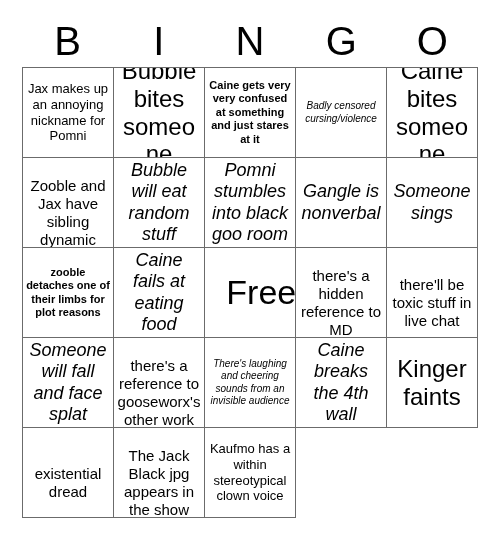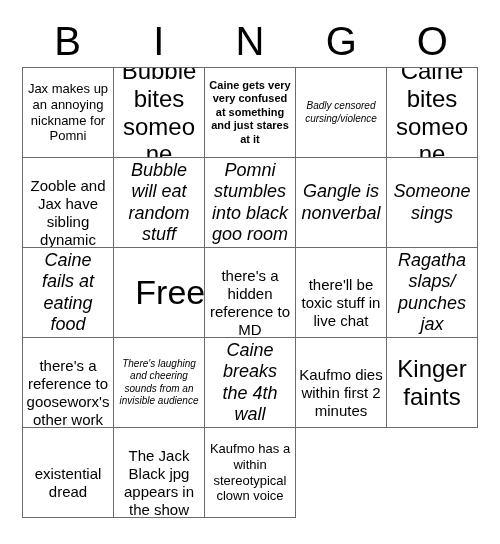--- a/index.html
+++ b/index.html
@@ -129,46 +129,46 @@
       </div>
       <div class="cell fs-lg">
         <span class="cell-text">Pomni stumbles into black goo room</span>
       </div>
       <div class="cell fs-lg">
         <span class="cell-text">Gangle is nonverbal</span>
       </div>
       <div class="cell fs-lg">
         <span class="cell-text">Someone sings</span>
       </div>
+      <div class="cell fs-xs">
+        <span class="cell-text">zooble detaches one of their limbs for plot reasons</span>
+      </div>
       <div class="cell fs-lg">
         <span class="cell-text">Caine fails at eating food</span>
       </div>
       <div class="cell fs-xxl">
         <span class="cell-text">Free!</span>
       </div>
       <div class="cell fs-md">
         <span class="cell-text">there's a hidden reference to MD</span>
       </div>
       <div class="cell fs-md">
         <span class="cell-text">there'll be toxic stuff in live chat</span>
       </div>
       <div class="cell fs-lg">
-        <span class="cell-text">Ragatha slaps/ punches jax</span>
+        <span class="cell-text">Someone will fall and face splat</span>
       </div>
       <div class="cell fs-md">
         <span class="cell-text">there's a reference to gooseworx's other work</span>
       </div>
       <div class="cell fs-xxs">
         <span class="cell-text">There's laughing and cheering sounds from an invisible audience</span>
       </div>
       <div class="cell fs-lg">
         <span class="cell-text">Caine breaks the 4th wall</span>
-      </div>
-      <div class="cell fs-md">
-        <span class="cell-text">Kaufmo dies within first 2 minutes</span>
       </div>
       <div class="cell fs-xl">
         <span class="cell-text">Kinger faints</span>
       </div>
       <div class="cell fs-md">
         <span class="cell-text">existential dread</span>
       </div>
       <div class="cell fs-md">
         <span class="cell-text">The Jack Black jpg appears in the show</span>
       </div>

